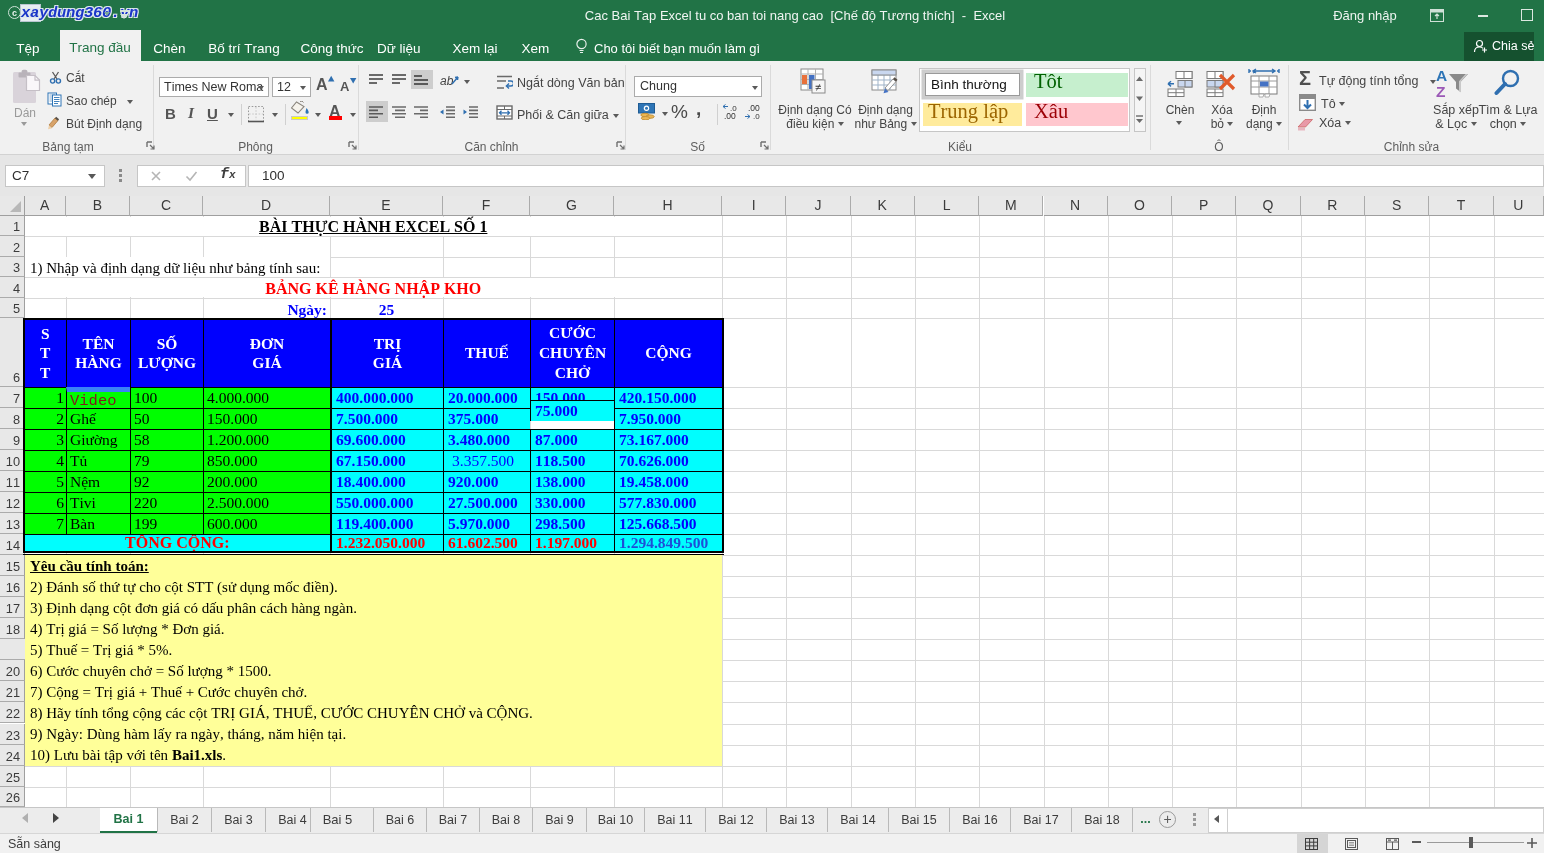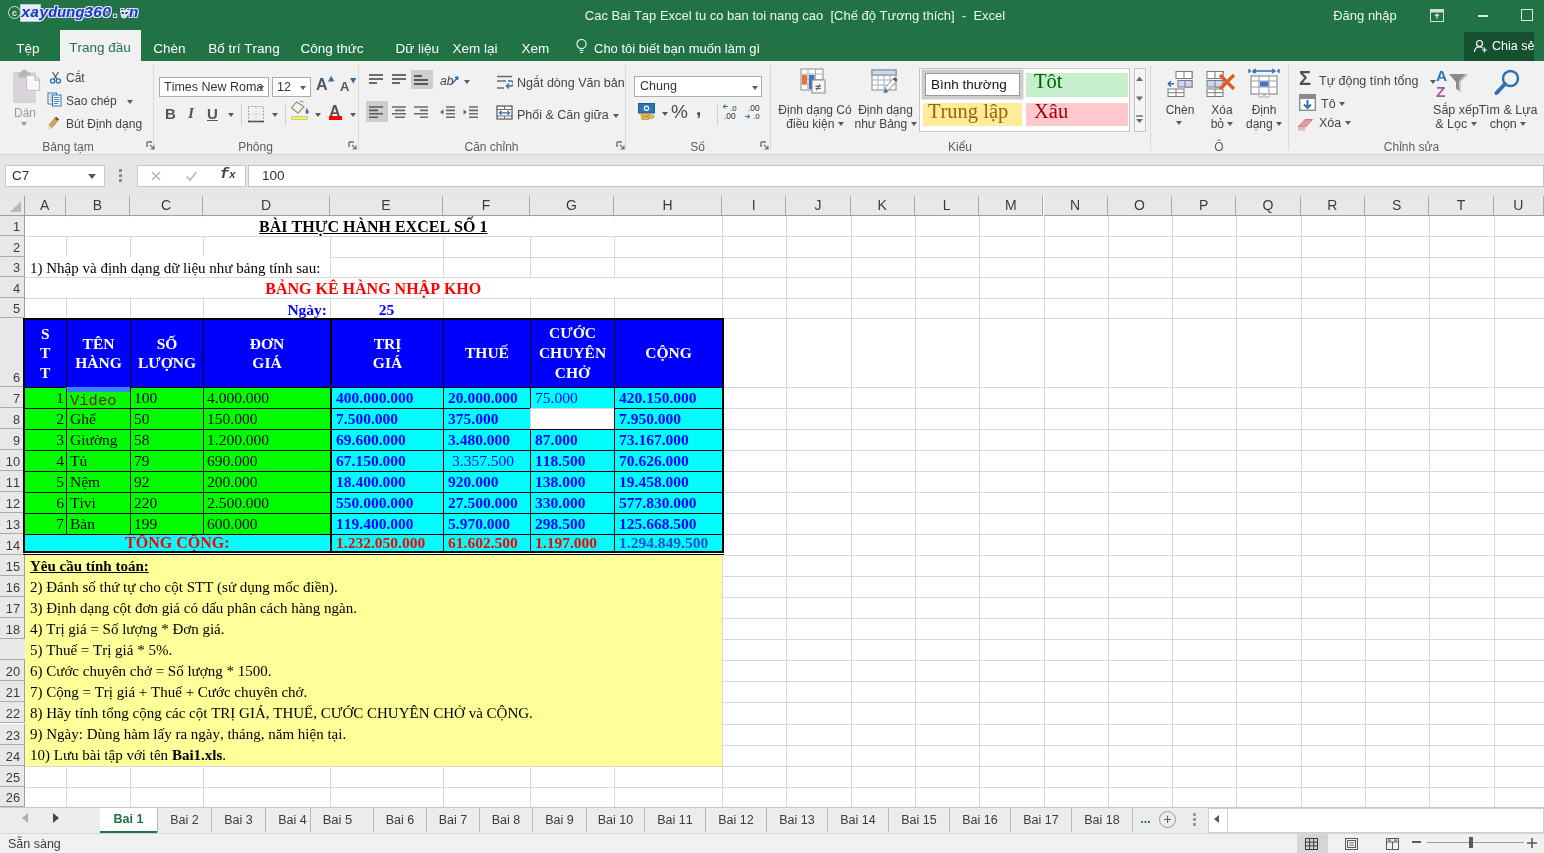--- a/index.html
+++ b/index.html
@@ -26,21 +26,21 @@
     <path d="M7 10 L7 5 M5 7 L7 5 L9 7" stroke="#cfe0d7" stroke-width="1.2" fill="none"></path>
   </svg>
 <div class="abs" style="left:1478px;top:15px;width:10px;height:1.5px;background:#dce8e1"></div>
 <div class="abs" style="left:1521px;top:9px;width:12px;height:12px;border:1.2px solid #dce8e1"></div>
 <div class="abs" style="left:0;top:32px;width:1544px;height:29px;background:#217346"></div>
 <div class="abs" style="left:4px;top:32px;width:48px;height:29px;line-height:33px;text-align:center;color:#fff;font-size:13.5px">Tệp</div>
 <div class="abs" style="left:59.5px;top:30px;width:81px;height:31px;background:#f1f1f1;line-height:35px;text-align:center;color:#217346;font-size:13.5px">Trang đầu</div>
 <div class="abs" style="left:143px;top:32px;width:53px;height:29px;line-height:33px;text-align:center;color:#fff;font-size:13.5px">Chèn</div>
 <div class="abs" style="left:201px;top:32px;width:86px;height:29px;line-height:33px;text-align:center;color:#fff;font-size:13.5px">Bố trí Trang</div>
 <div class="abs" style="left:292px;top:32px;width:80px;height:29px;line-height:33px;text-align:center;color:#fff;font-size:13.5px">Công thức</div>
-<div class="abs" style="left:377px;top:32px;width:62px;height:29px;line-height:33px;text-align:right;color:#fff;font-size:13.5px">Dữ liệu</div>
+<div class="abs" style="left:377px;top:32px;width:62px;height:29px;line-height:33px;text-align:left;color:#fff;font-size:13.5px">Dữ liệu</div>
 <div class="abs" style="left:444px;top:32px;width:62px;height:29px;line-height:33px;text-align:center;color:#fff;font-size:13.5px">Xem lại</div>
 <div class="abs" style="left:511px;top:32px;width:49px;height:29px;line-height:33px;text-align:center;color:#fff;font-size:13.5px">Xem</div>
 <svg class="abs" style="left:575px;top:38px" width="13" height="17" viewBox="0 0 13 17">
     <circle cx="6.5" cy="6" r="4.6" fill="none" stroke="#e8f0eb" stroke-width="1.2"></circle>
     <path d="M4.5 12.5 h4 M5 14.5 h3" stroke="#e8f0eb" stroke-width="1.2"></path>
   </svg>
 <div class="abs" style="left:594px;top:32px;height:29px;line-height:33px;color:#fff;font-size:13px">Cho tôi biết bạn muốn làm gì</div>
 <div class="abs" style="left:1464px;top:32px;width:70px;height:29px;background:#15512f"></div>
 <svg class="abs" style="left:1472px;top:38px" width="17" height="17" viewBox="0 0 17 17">
     <circle cx="7.5" cy="5.5" r="3" fill="none" stroke="#fff" stroke-width="1.2"></circle>
@@ -477,34 +477,34 @@
 <div class="abs" style="left:330.00px;top:386.50px;width:113.00px;height:21.06px;border-left:2px solid #000;border-top:1px solid #000;background:#00fefe;font-family:'Liberation Serif',serif;font-size:15.5px;font-weight:bold;color:#0000fe;line-height:19.5px;overflow:hidden;padding-left:4px">400.000.000</div>
 <div class="abs" style="left:443.00px;top:386.50px;width:87.00px;height:21.06px;border-left:1px solid #000;border-top:1px solid #000;background:#00fefe;font-family:'Liberation Serif',serif;font-size:15.5px;font-weight:bold;color:#0000fe;line-height:19.5px;overflow:hidden;padding-left:4px">20.000.000</div>
 <div class="abs" style="left:530.00px;top:386.50px;width:84.00px;height:21.06px;border-left:1px solid #000;border-top:1px solid #000;background:#00fefe;font-family:'Liberation Serif',serif;font-size:15.5px;font-weight:bold;color:#0000fe;line-height:19.5px;overflow:hidden;padding-left:4px">150.000</div>
 <div class="abs" style="left:614.00px;top:386.50px;width:108.00px;height:21.06px;border-left:1px solid #000;border-top:1px solid #000;background:#00fefe;font-family:'Liberation Serif',serif;font-size:15.5px;font-weight:bold;color:#0000fe;line-height:19.5px;overflow:hidden;padding-left:4px">420.150.000</div>
 <div class="abs" style="left:24.50px;top:407.56px;width:41.50px;height:21.06px;border-top:1px solid #000;background:#00fe00;font-family:'Liberation Serif',serif;font-size:15.5px;color:#000;line-height:19.5px;overflow:hidden;text-align:right;padding-right:2px">2</div>
 <div class="abs" style="left:66.00px;top:407.56px;width:64.00px;height:21.06px;border-left:1px solid #000;border-top:1px solid #000;background:#00fe00;font-family:'Liberation Serif',serif;font-size:15.5px;color:#000;line-height:19.5px;overflow:hidden;padding-left:3px">Ghế</div>
 <div class="abs" style="left:130.00px;top:407.56px;width:73.00px;height:21.06px;border-left:1px solid #000;border-top:1px solid #000;background:#00fe00;font-family:'Liberation Serif',serif;font-size:15.5px;color:#000;line-height:19.5px;overflow:hidden;padding-left:3px">50</div>
 <div class="abs" style="left:203.00px;top:407.56px;width:127.00px;height:21.06px;border-left:1px solid #000;border-top:1px solid #000;background:#00fe00;font-family:'Liberation Serif',serif;font-size:15.5px;color:#000;line-height:19.5px;overflow:hidden;padding-left:3px">150.000</div>
 <div class="abs" style="left:330.00px;top:407.56px;width:113.00px;height:21.06px;border-left:2px solid #000;border-top:1px solid #000;background:#00fefe;font-family:'Liberation Serif',serif;font-size:15.5px;font-weight:bold;color:#0000fe;line-height:19.5px;overflow:hidden;padding-left:4px">7.500.000</div>
 <div class="abs" style="left:443.00px;top:407.56px;width:87.00px;height:21.06px;border-left:1px solid #000;border-top:1px solid #000;background:#00fefe;font-family:'Liberation Serif',serif;font-size:15.5px;font-weight:bold;color:#0000fe;line-height:19.5px;overflow:hidden;padding-left:4px">375.000</div>
-<div class="abs" style="left:530.00px;top:387px;width:84.00px;height:21.06px;border-left:1px solid #000;border-top:1px solid #000;background:#00fefe;font-family:'Liberation Serif',serif;font-size:15.5px;font-weight:normal;color:#0000fe;line-height:19.5px;overflow:hidden;padding-left:4px">75.000</div>
+<div class="abs" style="left:530.00px;top:400px;width:84.00px;height:21.06px;border-left:1px solid #000;border-top:1px solid #000;background:#00fefe;font-family:'Liberation Serif',serif;font-size:15.5px;font-weight:bold;color:#0000fe;line-height:19.5px;overflow:hidden;padding-left:4px">75.000</div>
 <div class="abs" style="left:614.00px;top:407.56px;width:108.00px;height:21.06px;border-left:1px solid #000;border-top:1px solid #000;background:#00fefe;font-family:'Liberation Serif',serif;font-size:15.5px;font-weight:bold;color:#0000fe;line-height:19.5px;overflow:hidden;padding-left:4px">7.950.000</div>
 <div class="abs" style="left:24.50px;top:428.62px;width:41.50px;height:21.06px;border-top:1px solid #000;background:#00fe00;font-family:'Liberation Serif',serif;font-size:15.5px;color:#000;line-height:19.5px;overflow:hidden;text-align:right;padding-right:2px">3</div>
 <div class="abs" style="left:66.00px;top:428.62px;width:64.00px;height:21.06px;border-left:1px solid #000;border-top:1px solid #000;background:#00fe00;font-family:'Liberation Serif',serif;font-size:15.5px;color:#000;line-height:19.5px;overflow:hidden;padding-left:3px">Giường</div>
 <div class="abs" style="left:130.00px;top:428.62px;width:73.00px;height:21.06px;border-left:1px solid #000;border-top:1px solid #000;background:#00fe00;font-family:'Liberation Serif',serif;font-size:15.5px;color:#000;line-height:19.5px;overflow:hidden;padding-left:3px">58</div>
 <div class="abs" style="left:203.00px;top:428.62px;width:127.00px;height:21.06px;border-left:1px solid #000;border-top:1px solid #000;background:#00fe00;font-family:'Liberation Serif',serif;font-size:15.5px;color:#000;line-height:19.5px;overflow:hidden;padding-left:3px">1.200.000</div>
 <div class="abs" style="left:330.00px;top:428.62px;width:113.00px;height:21.06px;border-left:2px solid #000;border-top:1px solid #000;background:#00fefe;font-family:'Liberation Serif',serif;font-size:15.5px;font-weight:bold;color:#0000fe;line-height:19.5px;overflow:hidden;padding-left:4px">69.600.000</div>
 <div class="abs" style="left:443.00px;top:428.62px;width:87.00px;height:21.06px;border-left:1px solid #000;border-top:1px solid #000;background:#00fefe;font-family:'Liberation Serif',serif;font-size:15.5px;font-weight:bold;color:#0000fe;line-height:19.5px;overflow:hidden;padding-left:4px">3.480.000</div>
 <div class="abs" style="left:530.00px;top:428.62px;width:84.00px;height:21.06px;border-left:1px solid #000;border-top:1px solid #000;background:#00fefe;font-family:'Liberation Serif',serif;font-size:15.5px;font-weight:bold;color:#0000fe;line-height:19.5px;overflow:hidden;padding-left:4px">87.000</div>
 <div class="abs" style="left:614.00px;top:428.62px;width:108.00px;height:21.06px;border-left:1px solid #000;border-top:1px solid #000;background:#00fefe;font-family:'Liberation Serif',serif;font-size:15.5px;font-weight:bold;color:#0000fe;line-height:19.5px;overflow:hidden;padding-left:4px">73.167.000</div>
 <div class="abs" style="left:24.50px;top:449.68px;width:41.50px;height:21.06px;border-top:1px solid #000;background:#00fe00;font-family:'Liberation Serif',serif;font-size:15.5px;color:#000;line-height:19.5px;overflow:hidden;text-align:right;padding-right:2px">4</div>
 <div class="abs" style="left:66.00px;top:449.68px;width:64.00px;height:21.06px;border-left:1px solid #000;border-top:1px solid #000;background:#00fe00;font-family:'Liberation Serif',serif;font-size:15.5px;color:#000;line-height:19.5px;overflow:hidden;padding-left:3px">Tủ</div>
 <div class="abs" style="left:130.00px;top:449.68px;width:73.00px;height:21.06px;border-left:1px solid #000;border-top:1px solid #000;background:#00fe00;font-family:'Liberation Serif',serif;font-size:15.5px;color:#000;line-height:19.5px;overflow:hidden;padding-left:3px">79</div>
-<div class="abs" style="left:203.00px;top:449.68px;width:127.00px;height:21.06px;border-left:1px solid #000;border-top:1px solid #000;background:#00fe00;font-family:'Liberation Serif',serif;font-size:15.5px;color:#000;line-height:19.5px;overflow:hidden;padding-left:3px">690.000</div>
+<div class="abs" style="left:203.00px;top:449.68px;width:127.00px;height:21.06px;border-left:1px solid #000;border-top:1px solid #000;background:#00fe00;font-family:'Liberation Serif',serif;font-size:15.5px;color:#000;line-height:19.5px;overflow:hidden;padding-left:3px">850.000</div>
 <div class="abs" style="left:330.00px;top:449.68px;width:113.00px;height:21.06px;border-left:2px solid #000;border-top:1px solid #000;background:#00fefe;font-family:'Liberation Serif',serif;font-size:15.5px;font-weight:bold;color:#0000fe;line-height:19.5px;overflow:hidden;padding-left:4px">67.150.000</div>
 <div class="abs" style="left:443.00px;top:449.68px;width:87.00px;height:21.06px;border-left:1px solid #000;border-top:1px solid #000;background:#00fefe;font-family:'Liberation Serif',serif;font-size:15.5px;font-weight:normal;color:#0000fe;line-height:19.5px;overflow:hidden;padding-left:8px">3.357.500</div>
 <div class="abs" style="left:530.00px;top:449.68px;width:84.00px;height:21.06px;border-left:1px solid #000;border-top:1px solid #000;background:#00fefe;font-family:'Liberation Serif',serif;font-size:15.5px;font-weight:bold;color:#0000fe;line-height:19.5px;overflow:hidden;padding-left:4px">118.500</div>
 <div class="abs" style="left:614.00px;top:449.68px;width:108.00px;height:21.06px;border-left:1px solid #000;border-top:1px solid #000;background:#00fefe;font-family:'Liberation Serif',serif;font-size:15.5px;font-weight:bold;color:#0000fe;line-height:19.5px;overflow:hidden;padding-left:4px">70.626.000</div>
 <div class="abs" style="left:24.50px;top:470.74px;width:41.50px;height:21.06px;border-top:1px solid #000;background:#00fe00;font-family:'Liberation Serif',serif;font-size:15.5px;color:#000;line-height:19.5px;overflow:hidden;text-align:right;padding-right:2px">5</div>
 <div class="abs" style="left:66.00px;top:470.74px;width:64.00px;height:21.06px;border-left:1px solid #000;border-top:1px solid #000;background:#00fe00;font-family:'Liberation Serif',serif;font-size:15.5px;color:#000;line-height:19.5px;overflow:hidden;padding-left:3px">Nệm</div>
 <div class="abs" style="left:130.00px;top:470.74px;width:73.00px;height:21.06px;border-left:1px solid #000;border-top:1px solid #000;background:#00fe00;font-family:'Liberation Serif',serif;font-size:15.5px;color:#000;line-height:19.5px;overflow:hidden;padding-left:3px">92</div>
 <div class="abs" style="left:203.00px;top:470.74px;width:127.00px;height:21.06px;border-left:1px solid #000;border-top:1px solid #000;background:#00fe00;font-family:'Liberation Serif',serif;font-size:15.5px;color:#000;line-height:19.5px;overflow:hidden;padding-left:3px">200.000</div>
 <div class="abs" style="left:330.00px;top:470.74px;width:113.00px;height:21.06px;border-left:2px solid #000;border-top:1px solid #000;background:#00fefe;font-family:'Liberation Serif',serif;font-size:15.5px;font-weight:bold;color:#0000fe;line-height:19.5px;overflow:hidden;padding-left:4px">18.400.000</div>
 <div class="abs" style="left:443.00px;top:470.74px;width:87.00px;height:21.06px;border-left:1px solid #000;border-top:1px solid #000;background:#00fefe;font-family:'Liberation Serif',serif;font-size:15.5px;font-weight:bold;color:#0000fe;line-height:19.5px;overflow:hidden;padding-left:4px">920.000</div>

